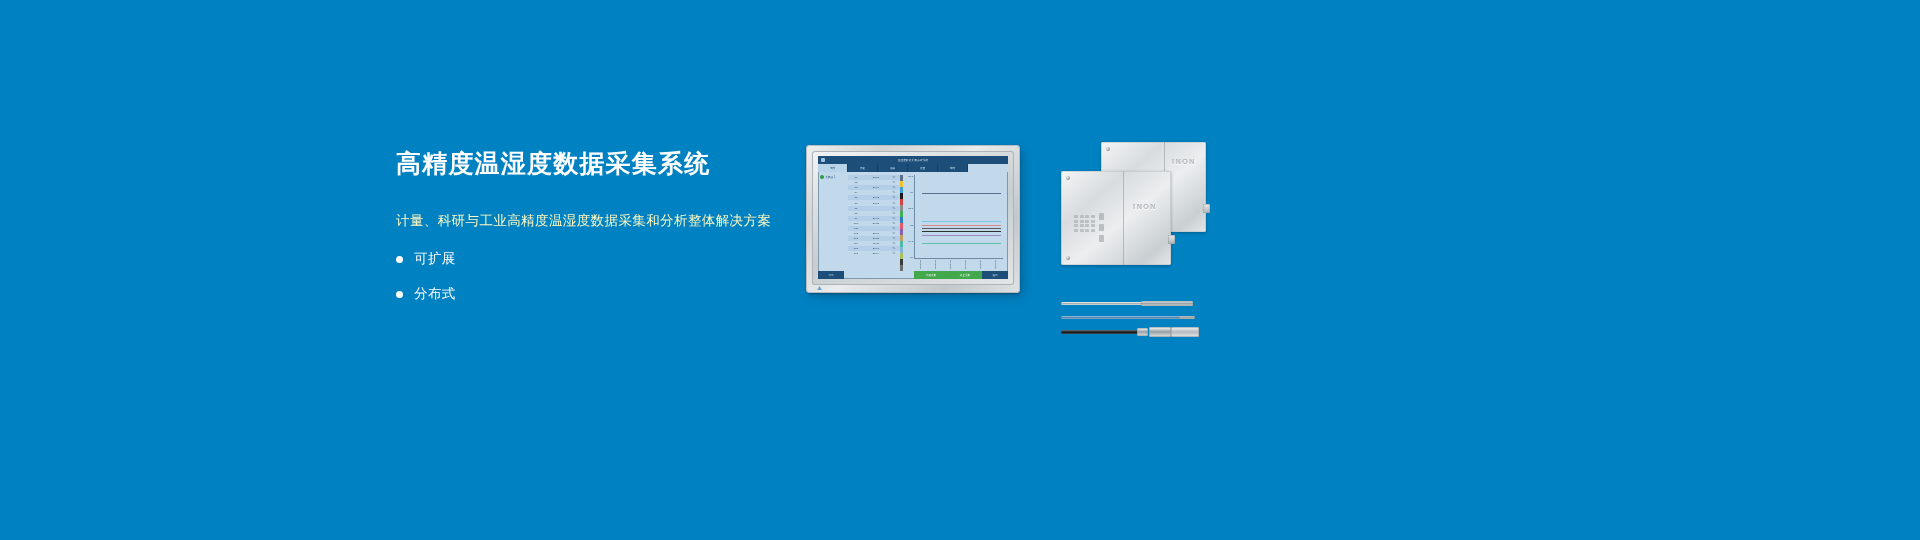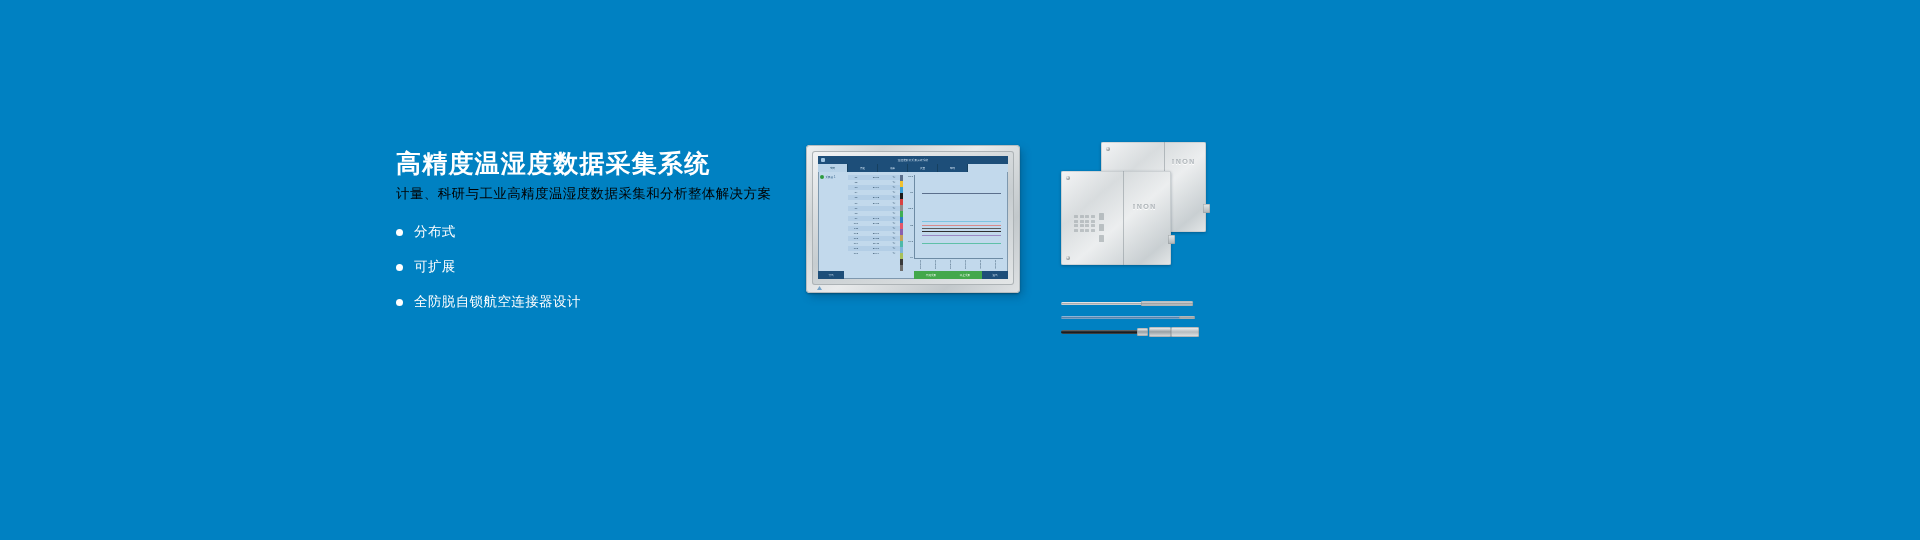--- a/index.html
+++ b/index.html
@@ -11,21 +11,21 @@
   }
   .banner { position:absolute; inset:0; background:#0081c2; }
 
   
   .copy { position:absolute; left:396px; top:148px; width:420px; }
   .headline {
     font-size:25px; font-weight:bold; color:#ffffff;
     letter-spacing:1.2px; line-height:1.2; white-space:nowrap;
   }
   .subhead {
-    margin-top:7px; font-size:13.5px; color:#000000;
+    margin-top:34px; font-size:13.5px; color:#fef9c3;
     letter-spacing:.4px; white-space:nowrap; font-weight:400;
   }
   .features { margin-top:20px; list-style:none; }
   .feature {
     display:flex; align-items:center; gap:11px;
     color:#ffffff; font-size:13.5px; letter-spacing:.4px;
     margin-bottom:17px;
   }
   .bullet { width:7px; height:7px; border-radius:50%; background:#ffffff; flex:0 0 auto; }
 
@@ -181,29 +181,25 @@
 <body>
 
 <div class="banner">
 
   <div class="copy">
     <div class="headline">高精度温湿度数据采集系统</div>
     <div class="subhead">计量、科研与工业高精度温湿度数据采集和分析整体解决方案</div>
     <ul class="features">
       <li class="feature">
         <span class="bullet"></span>
-        <span>分布式</span>
-      </li>
-      <li class="feature">
-        <span class="bullet"></span>
         <span>可扩展</span>
       </li>
       <li class="feature">
         <span class="bullet"></span>
-        <span>全防脱自锁航空连接器设计</span>
+        <span>分布式</span>
       </li>
     </ul>
   </div>
 
   <div class="panel-pc">
     <div class="pc-shadow"></div>
     <div class="pc-frame">
       <div class="pc-inner-bevel"></div>
       <div class="screen">
 

